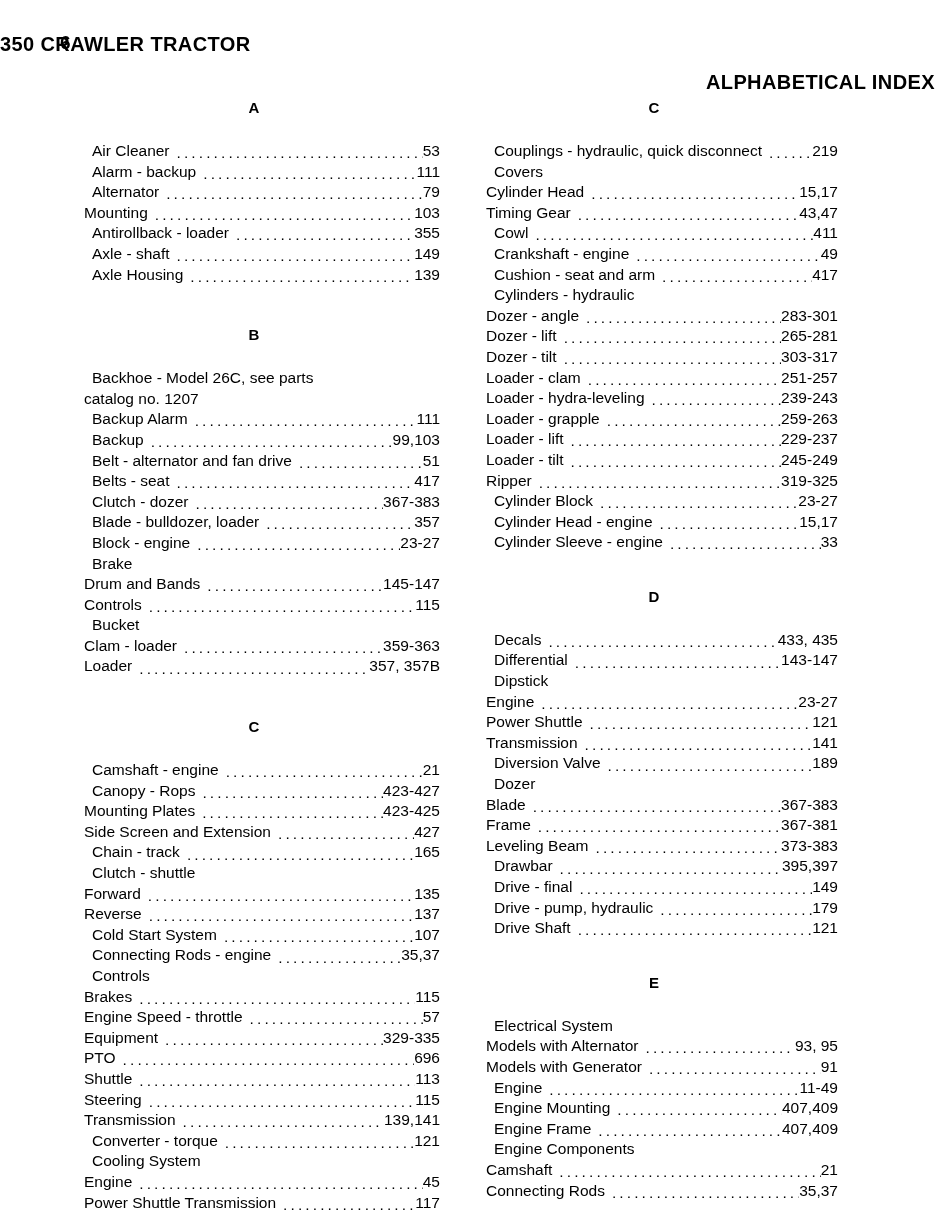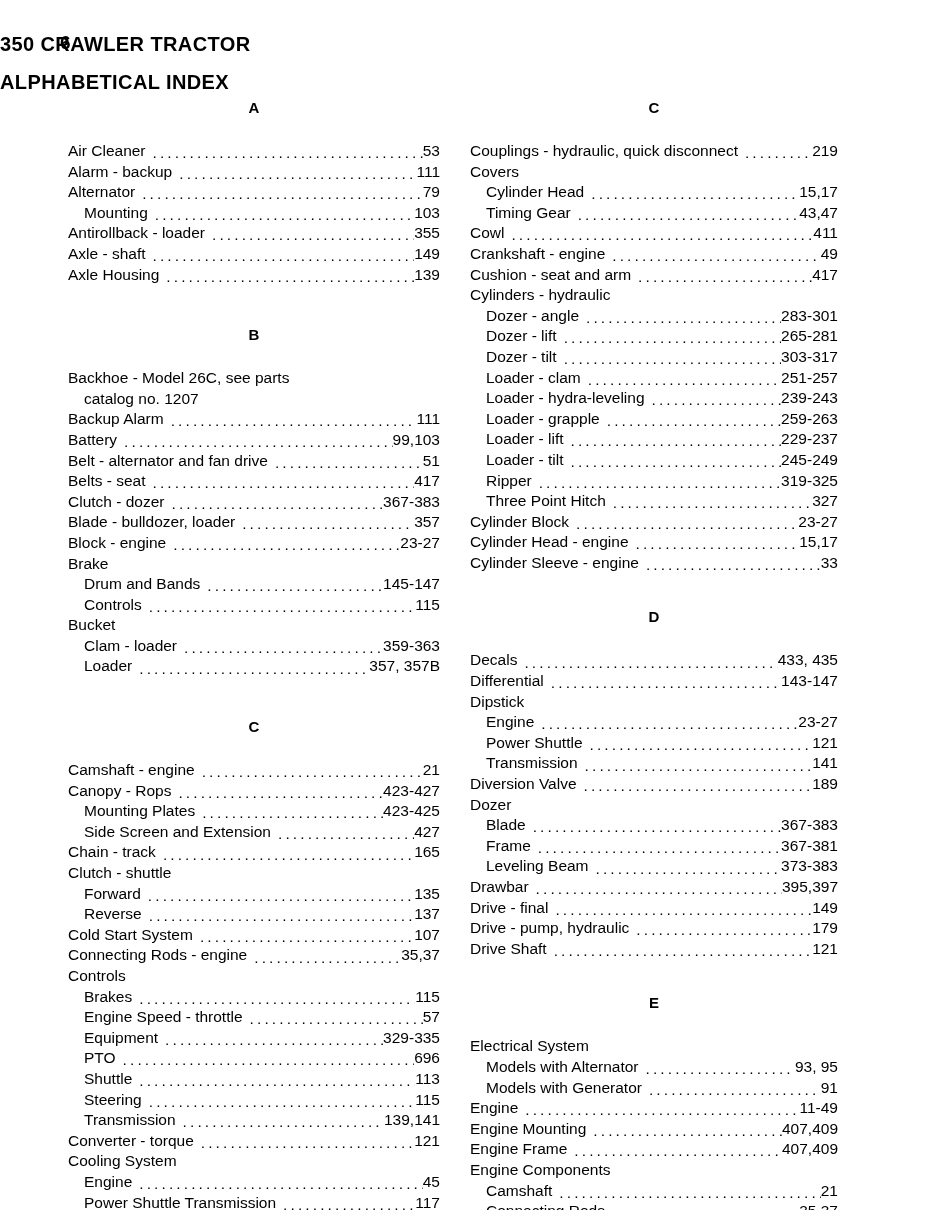--- a/index.html
+++ b/index.html
@@ -41,21 +41,21 @@
     text-align: left;
     font-size: 20px;
     font-weight: bold;
     letter-spacing: 0.4px;
   }
   .doc-subtitle {
     position: absolute;
     left: 0;
     right: 0;
     top: 71px;
-    text-align: left;
+    text-align: right;
     font-size: 20px;
     font-weight: bold;
     letter-spacing: 0.4px;
   }
 
   
   .columns {
     position: absolute;
     top: 100px;
     left: 0;
@@ -112,21 +112,21 @@
     line-height: 1;
   }
   .entry .pages {
     flex: 0 0 auto;
     padding-left: 0px;
     text-align: right;
   }
   .entry.plain .label  { padding-right: 0; }
 
   
-  .lvl0 { padding-left: 0px; }
+  .lvl0 { padding-left: 0px; margin-left: 24px; }
   .lvl1 { padding-left: 16px; }
 </style>
 </head>
 <body>
 
 <div class="page">
 
   <div class="page-number">6</div>
   <div class="doc-title">350 CRAWLER TRACTOR</div>
   <div class="doc-subtitle">ALPHABETICAL INDEX</div>
@@ -182,21 +182,21 @@
           </div>
           <div class="entry lvl1 plain">
             <span class="label">catalog no. 1207</span>
           </div>
           <div class="entry lvl0">
             <span class="label">Backup Alarm</span>
             <span class="leader"></span>
             <span class="pages">111</span>
           </div>
           <div class="entry lvl0">
-            <span class="label">Battery</span>
+            <span class="label">Backup</span>
             <span class="leader"></span>
             <span class="pages">99,103</span>
           </div>
           <div class="entry lvl0">
             <span class="label">Belt - alternator and fan drive</span>
             <span class="leader"></span>
             <span class="pages">51</span>
           </div>
           <div class="entry lvl0">
             <span class="label">Belts - seat</span>
@@ -434,25 +434,20 @@
           <div class="entry lvl1">
             <span class="label">Loader - tilt</span>
             <span class="leader"></span>
             <span class="pages">245-249</span>
           </div>
           <div class="entry lvl1">
             <span class="label">Ripper</span>
             <span class="leader"></span>
             <span class="pages">319-325</span>
           </div>
-          <div class="entry lvl1">
-            <span class="label">Three Point Hitch</span>
-            <span class="leader"></span>
-            <span class="pages">327</span>
-          </div>
           <div class="entry lvl0">
             <span class="label">Cylinder Block</span>
             <span class="leader"></span>
             <span class="pages">23-27</span>
           </div>
           <div class="entry lvl0">
             <span class="label">Cylinder Head - engine</span>
             <span class="leader"></span>
             <span class="pages">15,17</span>
           </div>

